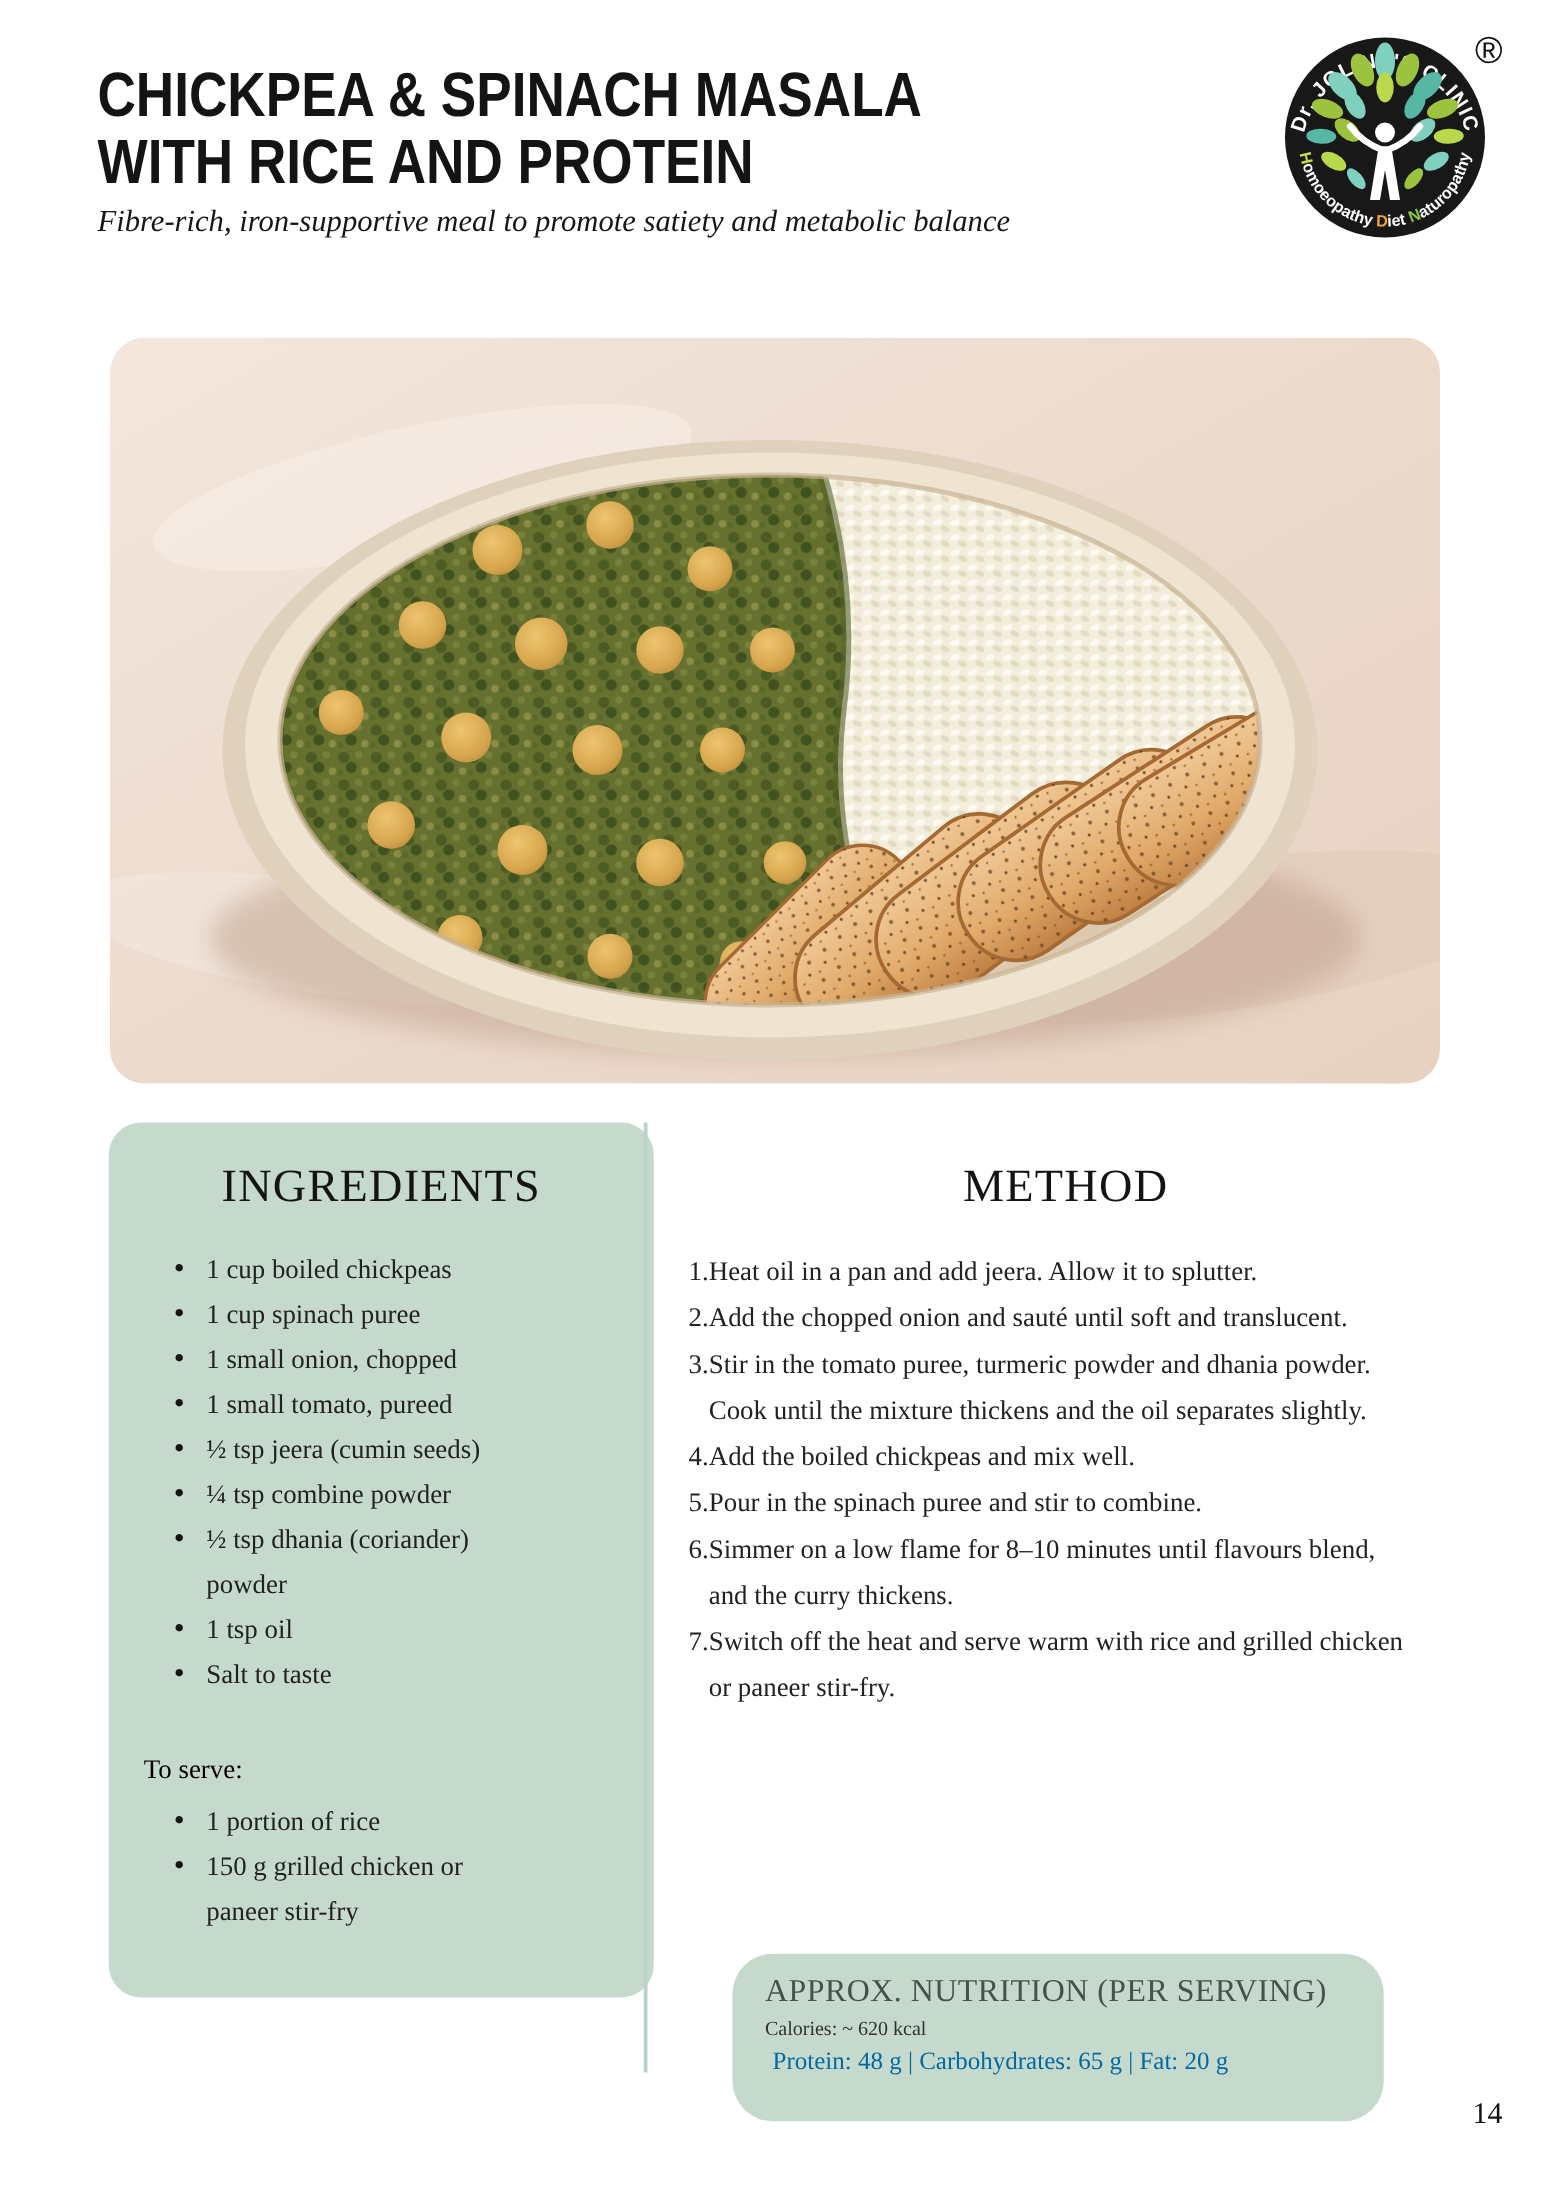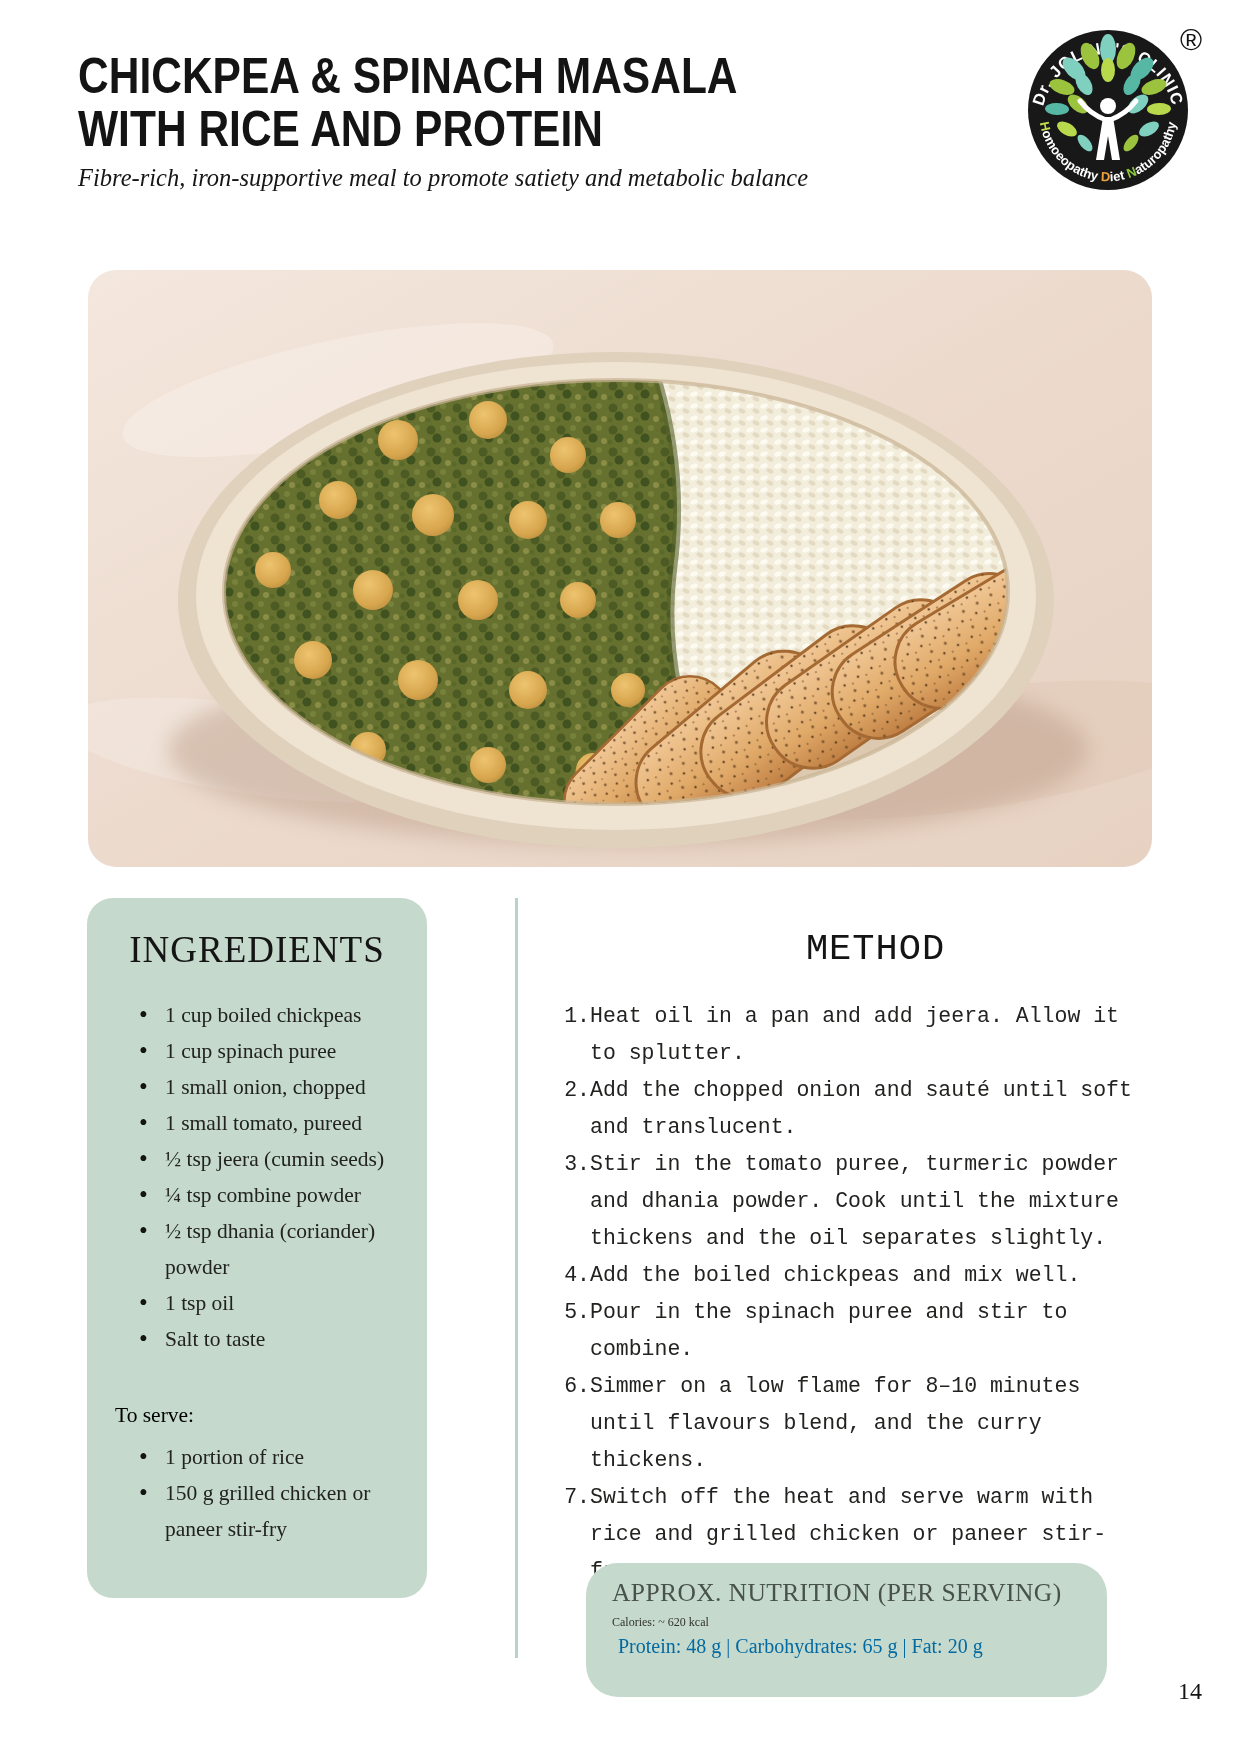--- a/index.html
+++ b/index.html
@@ -19,54 +19,54 @@
     font-style:italic; font-size:24.5px; color:#161616;
   }
   .logo { position:absolute; left:1022px; top:16px; width:188px; height:182px; }
   
   .photo {
     position:absolute; left:88px; top:270px; width:1064px; height:597px;
     border-radius:28px; overflow:hidden;
   }
   
   .panel {
-    position:absolute; left:87px; top:898px; width:340px; height:700px;
+    position:absolute; left:87px; top:898px; width:436px; height:700px;
     background:#c5dacc; border-radius:26px;
   }
   .panel h2 {
     margin:30px 0 0 0; text-align:center; font-weight:400;
     font-size:37px; letter-spacing:1px; color:#141414;
   }
   .ing-list { list-style:none; margin:26px 0 0 78px; padding:0; width:268px;
     font-size:21.5px; line-height:36px; color:#222220; }
   .ing-list li { position:relative; }
   .ing-list li::before {
     content:"\2022"; position:absolute; left:-26px; top:0;
     font-size:25px; color:#141414;
   }
   .to-serve { margin:40px 0 6px 28px; font-size:21.5px; line-height:36px; color:#000000; }
   
   .divider { position:absolute; left:515px; top:898px; width:3px; height:760px; background:#b9d4c6; }
-  .method { position:absolute; left:568px; top:928px; width:615px;font-family:Liberation Mono, monospace; }
+  .method { position:absolute; left:545px; top:928px; width:615px; }
   .method h2 { margin:0; text-align:center; font-weight:400; font-size:37px; letter-spacing:1px; color:#141414; }
   .method ol {
     list-style:none; counter-reset:step; margin:28px 0 0 22px; padding:0;
     width:560px; font-size:21.5px; line-height:37px; color:#222220;
   }
   .method ol li { position:relative; counter-increment:step; }
   .method ol li::before {
     content:counter(step) "."; position:absolute; right:100%; width:34px; text-align:right;
   }
   
   .nutrition {
     position:absolute; left:586px; top:1563px; width:521px; height:134px;
     background:#c5dacc; border-radius:32px; box-sizing:border-box; padding:15px 20px 0 26px;
   }
   .nutrition h3 { margin:0; font-weight:400; font-size:25.5px; letter-spacing:0.4px; color:#48524c; }
-  .nutrition .nline1 { margin-top:7px; font-size:12px; color:#31312d; }
+  .nutrition .nline1 { margin-top:7px; font-size:16px; color:#31312d; }
   .nutrition .nline2 { margin-top:5px; margin-left:6px; font-size:20px; color:#0369a1; }
   .page-number { position:absolute; right:38px; top:1678px; font-size:24px; color:#141414;text-align:right; }
 </style>
 </head>
 <body>
 
 <div class="page">
 
   <div class="title">CHICKPEA &amp; SPINACH MASALA WITH RICE AND PROTEIN</div>
   <div class="subtitle">Fibre-rich, iron-supportive meal to promote satiety and metabolic balance</div>

